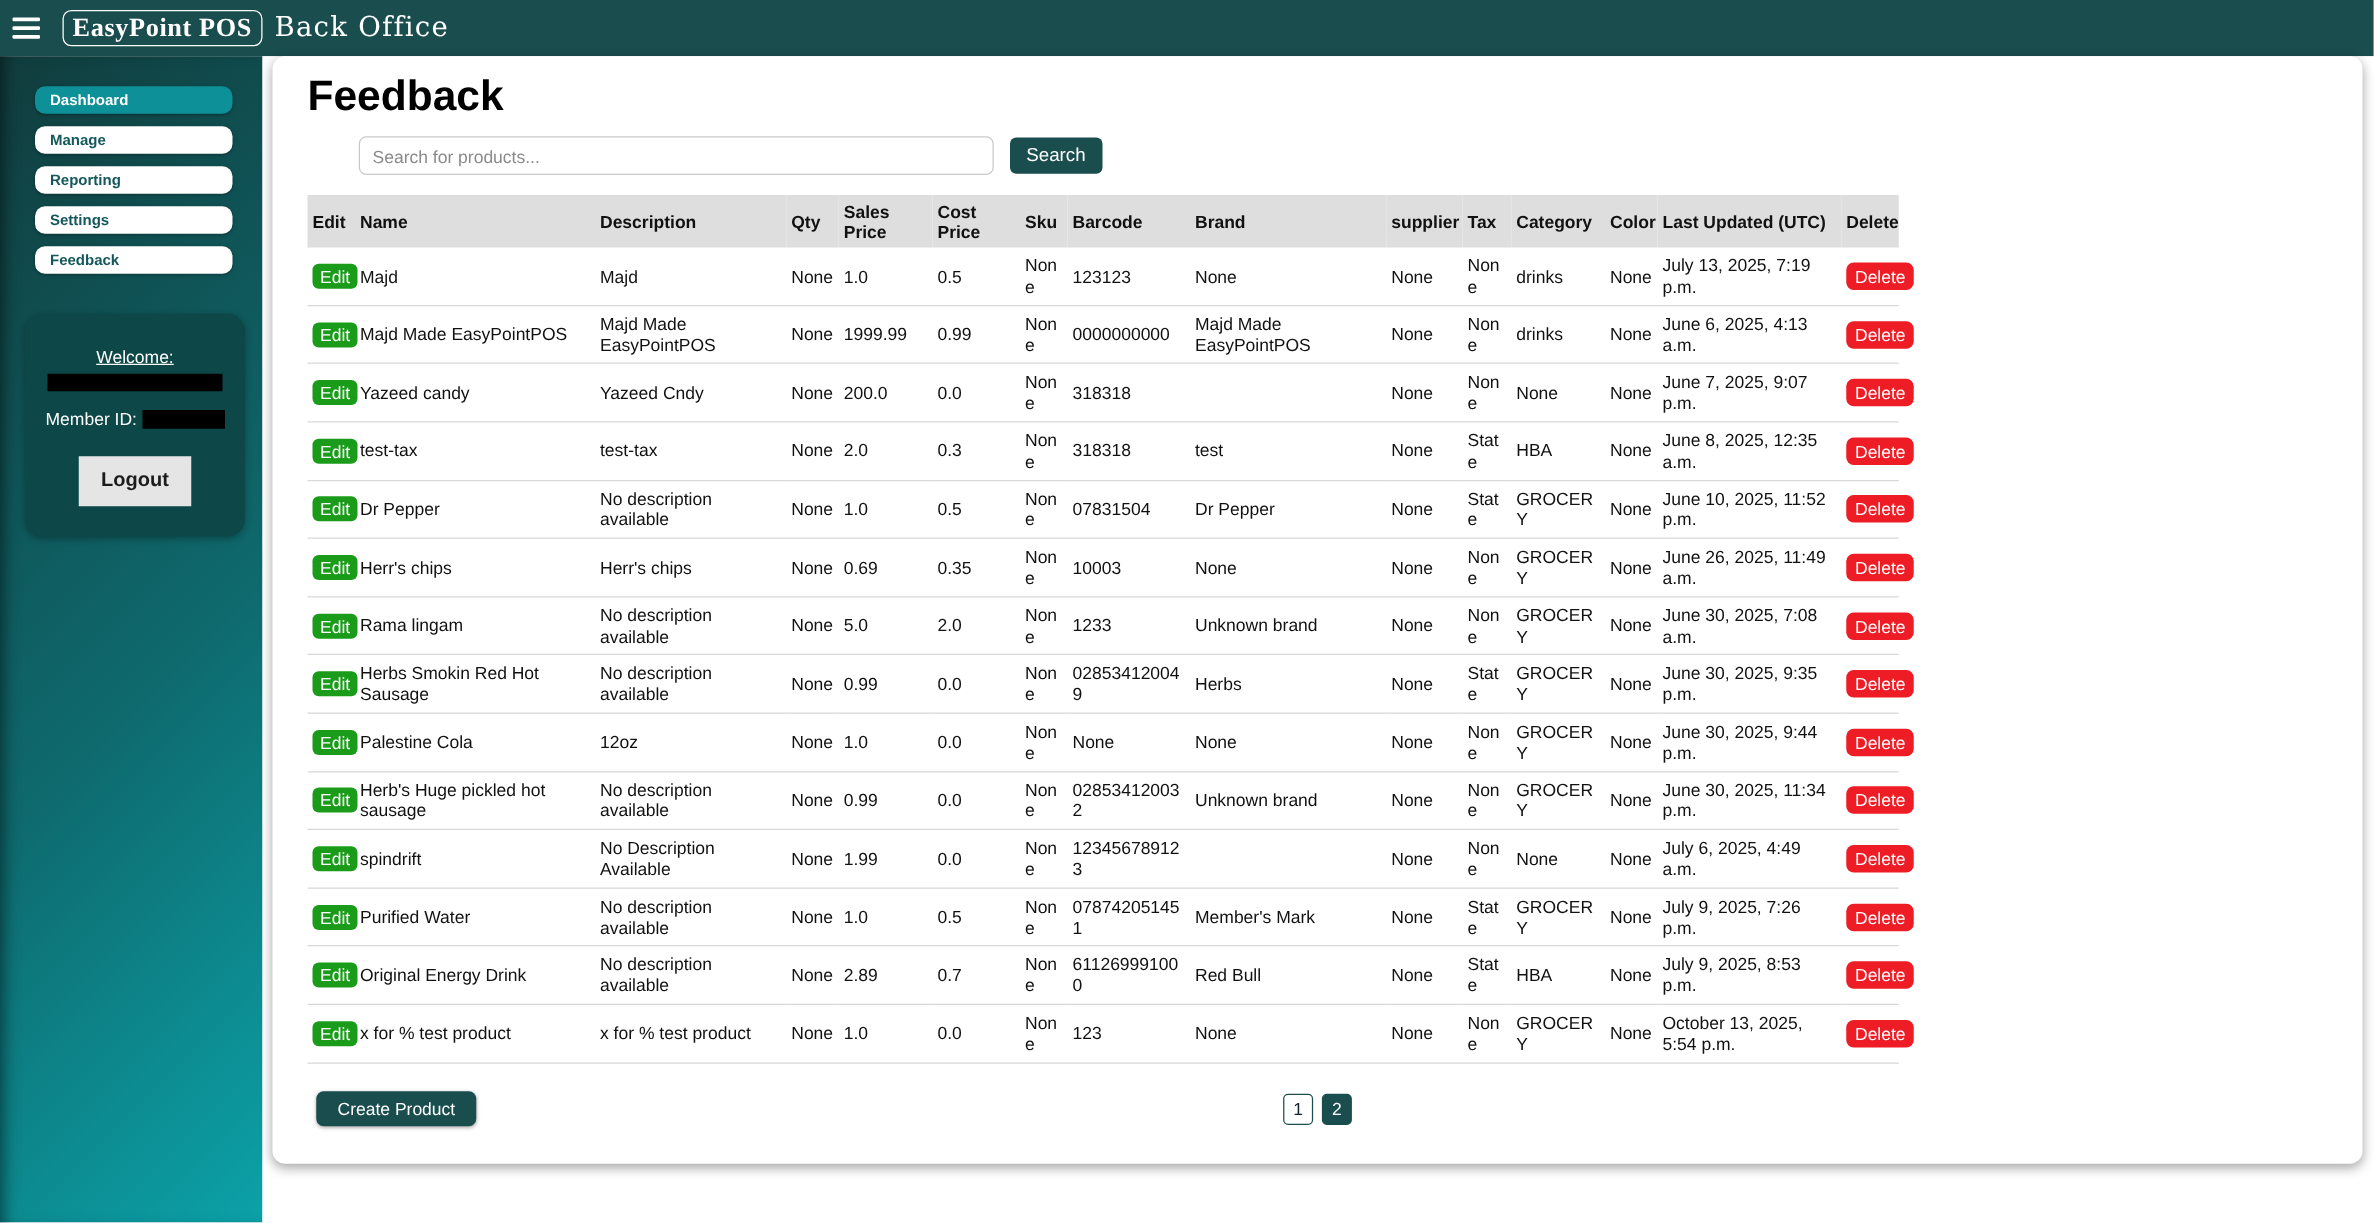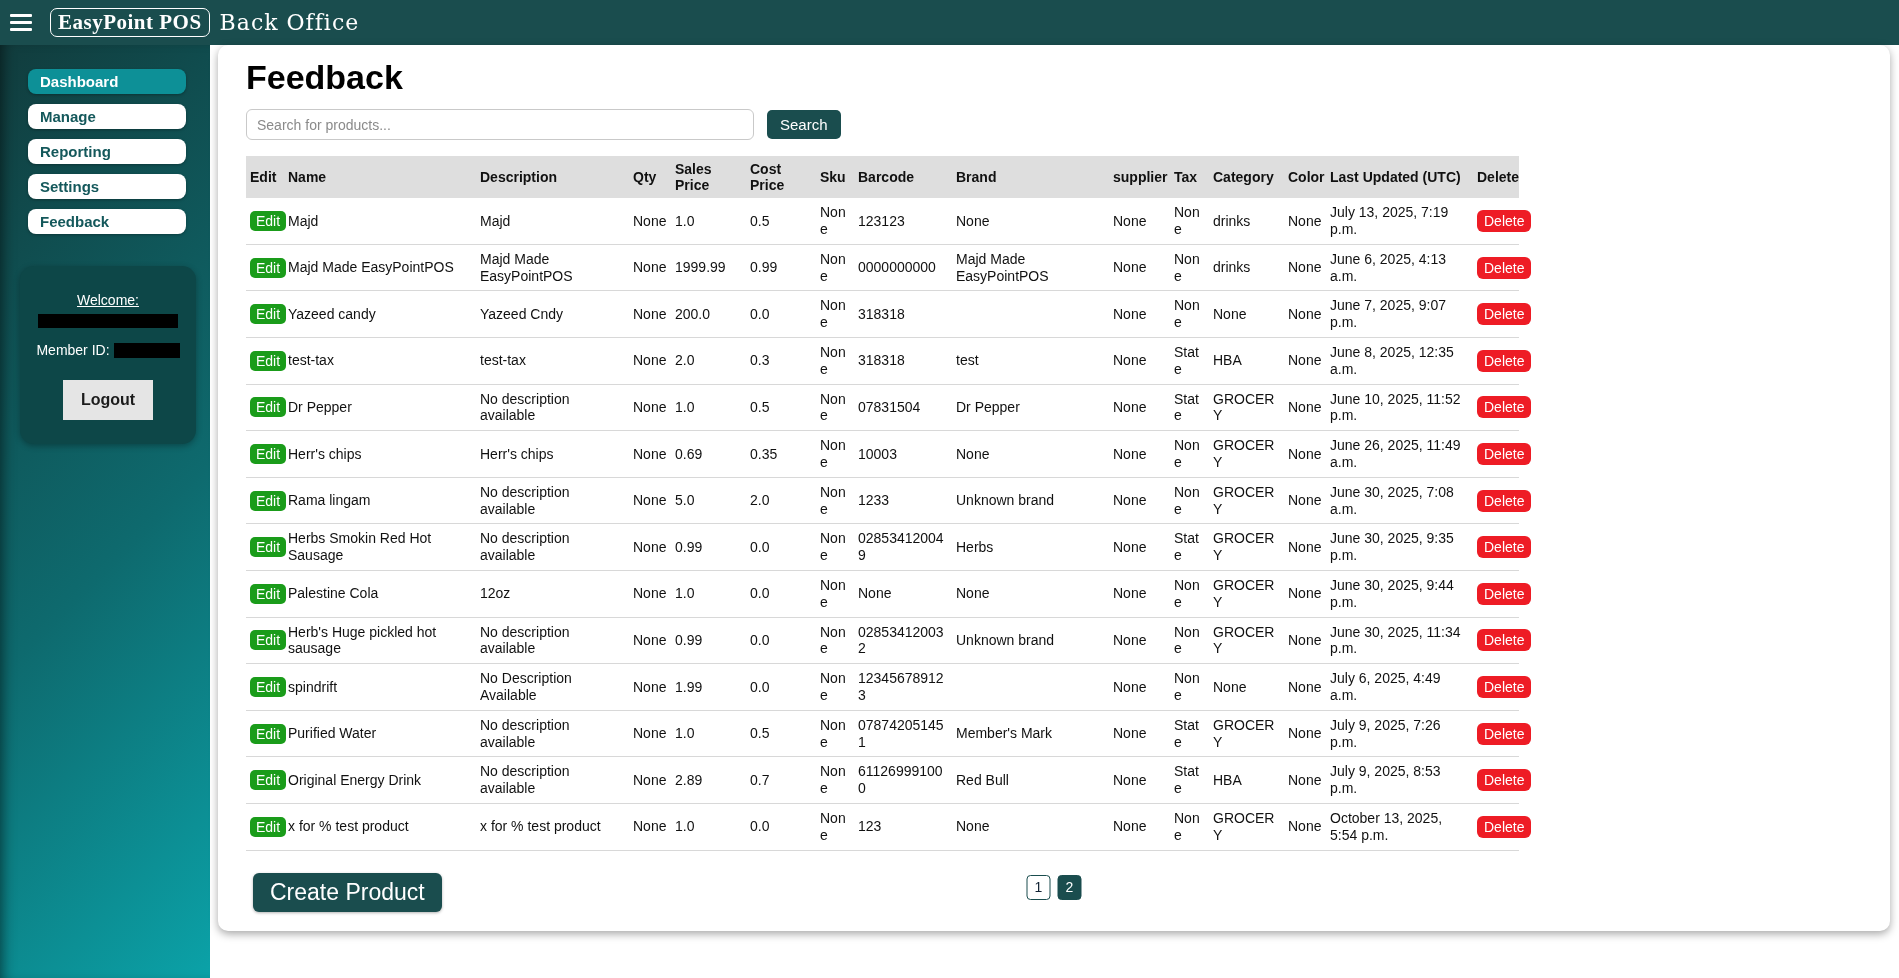--- a/index.html
+++ b/index.html
@@ -23,49 +23,49 @@
   .hamburger span{display:block;width:22px;height:3px;background:#fff;border-radius:1px;}
   .logo-badge{border:1.5px solid #fff;border-radius:7px;padding:1px 7px;color:#fff;
     font-family:"Liberation Serif",serif;font-weight:bold;font-size:21px;letter-spacing:.5px;background:transparent;cursor:pointer;}
   .back-office{color:#fff;font-family:"DejaVu Serif",serif;font-size:22px;margin-left:10px;letter-spacing:1px;}
 
   
   .app{display:flex;height:933px;}
   .sidebar{width:210px;flex:0 0 210px;background:linear-gradient(135deg,var(--sb-g1) 0%,#0e6a6e 55%,var(--sb-g2) 100%);
     box-shadow:inset 10px 0 14px -8px rgba(0,0,0,.55);padding:24px 0 0 28px;}
   .side-btn{display:block;width:158px;text-align:left;padding:4px 12px;margin-bottom:10px;border:none;border-radius:8px;
-    font-family:"Liberation Sans",sans-serif;font-weight:bold;font-size:15px;background:#ffffff;color:#14585b;cursor:pointer;box-shadow:0 1px 3px rgba(0,0,0,.3);}
+    font-family:"Liberation Sans",sans-serif;font-weight:bold;font-size:12px;background:#ffffff;color:#14585b;cursor:pointer;box-shadow:0 1px 3px rgba(0,0,0,.3);}
   .side-btn.active{background:var(--sb-active);color:#ffffff;}
   .user-panel{width:176px;margin:32px 0 0 -8px;background:var(--panel);border-radius:14px;padding:26px 10px 24px;color:#fff;text-align:center;box-shadow:0 2px 6px rgba(0,0,0,.3);}
   .user-panel .welcome{font-size:14px;margin-bottom:6px;text-decoration:underline;}
   .redacted-wide{width:140px;height:14px;background:#000;margin:0 auto 14px;}
   .memberid-row{display:flex;align-items:center;justify-content:center;gap:4px;font-size:14px;margin-bottom:22px;}
   .redacted-small{width:66px;height:15px;background:#000;display:inline-block;}
   .logout-btn{background:#e5e5e5;color:#1c1c1c;border:none;border-radius:0;padding:11px 18px;font-size:16px;font-weight:bold;cursor:pointer;font-family:"Liberation Sans",sans-serif;}
 
   
   .main{flex:1;background:#fff;padding:0 9px 0 8px;}
   .card{background:#fff;border-radius:10px;box-shadow:0 3px 9px rgba(0,0,0,.35);min-height:690px;padding:13px 28px 24px;}
   .page-title{font-size:34px;font-weight:bold;color:#000;margin-bottom:12px;}
   .search-row{display:flex;align-items:center;gap:13px;margin-bottom:16px;}
-  .search-input{width:508px;height:31px;border:1px solid #c9c9c9;border-radius:6px;padding:0 10px;font-size:14px;font-family:"Liberation Sans",sans-serif;color:#333;}
+  .search-input{width:508px;height:31px;border:1px solid #c9c9c9;border-radius:6px;padding:0 10px;font-size:14px;font-family:"Liberation Sans",sans-serif;color:#333;margin-left:41px;}
   .search-input::placeholder{color:#8a8a8a;}
   .search-btn{background:var(--teal);color:#fff;border:none;border-radius:5px;padding:6px 13px;font-size:15px;cursor:pointer;font-family:"Liberation Sans",sans-serif;}
 
   
   table.products{border-collapse:collapse;table-layout:fixed;width:1273px;font-size:14px;color:#111;}
   table.products thead tr{background:var(--thead);}
   table.products th{font-weight:bold;text-align:left;padding:5px 4px;vertical-align:middle;line-height:1.15;}
   table.products td{padding:6px 4px;vertical-align:middle;line-height:1.2;border-bottom:1px solid #d8d8d8;word-wrap:break-word;}
   .btn-edit{background:var(--green);color:#fff;border:none;border-radius:5px;padding:2px 6px;font-size:14px;cursor:pointer;font-family:"Liberation Sans",sans-serif;}
   .btn-delete{background:var(--red);color:#fff;border:none;border-radius:6px;padding:3px 7px;font-size:14px;cursor:pointer;font-family:"Liberation Sans",sans-serif;}
 
   
   .card-footer{position:relative;margin-top:22px;height:34px;}
-  .create-btn{background:var(--teal);color:#fff;border:none;border-radius:6px;padding:6px 17px;font-size:23px;cursor:pointer;margin-left:7px;font-family:"Liberation Sans",sans-serif;box-shadow:0 1px 3px rgba(0,0,0,.3);}
+  .create-btn{background:var(--teal);color:#fff;border:none;border-radius:6px;padding:6px 17px;font-size:14px;cursor:pointer;margin-left:7px;font-family:"Liberation Sans",sans-serif;box-shadow:0 1px 3px rgba(0,0,0,.3);}
   .pagination{position:absolute;left:50%;top:2px;transform:translateX(-50%);display:flex;gap:7px;}
   .page-btn{min-width:24px;height:25px;border:1px solid var(--teal);background:#fff;color:#123;border-radius:4px;font-size:14px;cursor:pointer;font-family:"Liberation Sans",sans-serif;}
   .page-btn.active{background:var(--teal);color:#fff;}
 </style>
 </head>
 <body>
 
 <header class="topbar">
   <button class="hamburger">
     <span></span>

